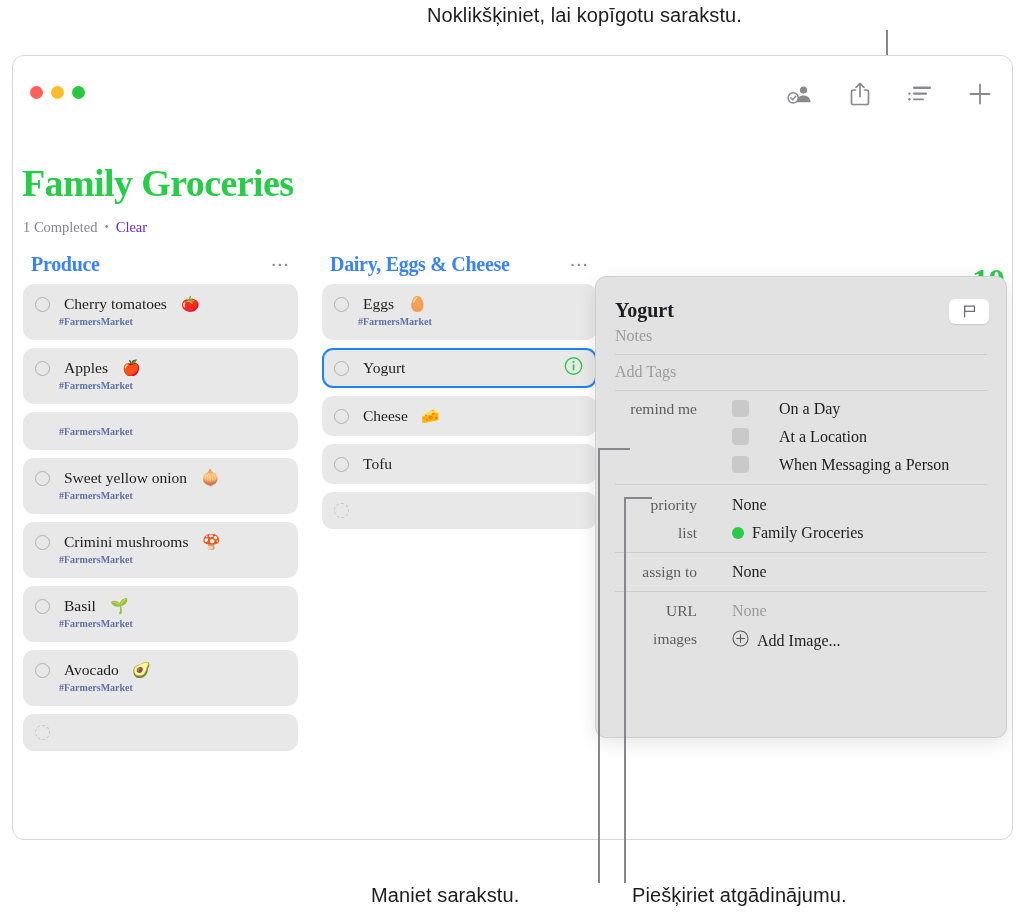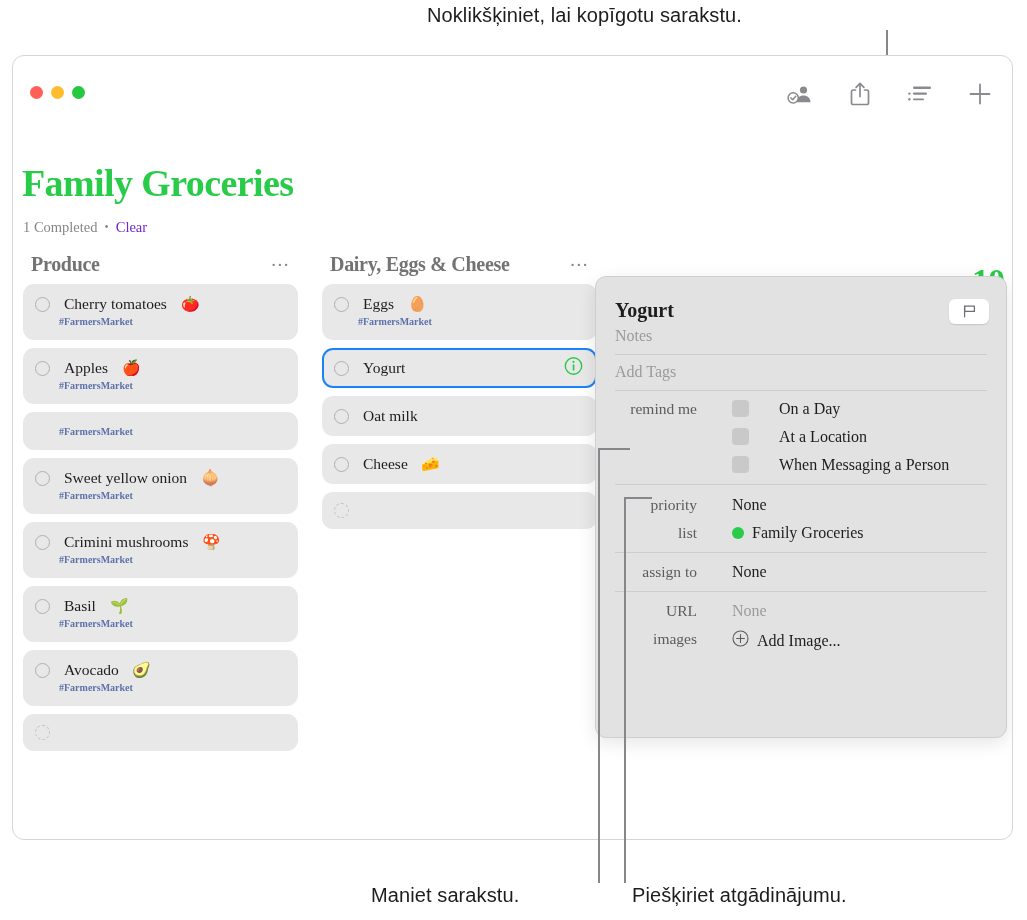--- a/index.html
+++ b/index.html
@@ -129,21 +129,21 @@
   .col-header {
     display: flex;
     align-items: center;
     justify-content: space-between;
     padding: 0 8px 0 8px;
     height: 40px;
   }
   .col-title {
     font-size: 20px;
     font-weight: bold;
-    color: #737373;
+    color: #3b82f6;
     letter-spacing: -0.3px;
     white-space: nowrap;
     overflow: hidden;
     text-overflow: clip;
     max-width: 222px;
   }
   .col-more {
     color: #86868b;
     font-size: 19px;
     letter-spacing: 1.5px;
@@ -467,35 +467,35 @@
             </div>
             <span class="info-icon">
               <svg width="19" height="19" viewBox="0 0 19 19" fill="none">
                 <circle cx="9.5" cy="9.5" r="8.2" stroke="#29cc49" stroke-width="1.4"></circle>
                 <circle cx="9.5" cy="5.4" r="1.05" fill="#29cc49"></circle>
                 <rect x="8.7" y="7.8" width="1.7" height="6.3" rx="0.85" fill="#29cc49"></rect>
               </svg>
             </span>
           </div>
 
-          <div class="task">
-            <div class="task-row">
-              <div class="circle"></div>
-              <span class="task-text">Oat milk</span>
-            </div>
-          </div>
 
           <div class="task">
             <div class="task-row">
               <div class="circle"></div>
               <span class="task-text">Cheese</span>
               <span class="emoji">🧀</span>
             </div>
           </div>
 
+          <div class="task">
+            <div class="task-row">
+              <div class="circle"></div>
+              <span class="task-text">Tofu</span>
+            </div>
+          </div>
 
           <div class="task empty">
             <div class="task-row">
               <div class="circle dashed"></div>
               <span class="task-text"></span>
             </div>
           </div>
         </div>
       </div>
 

